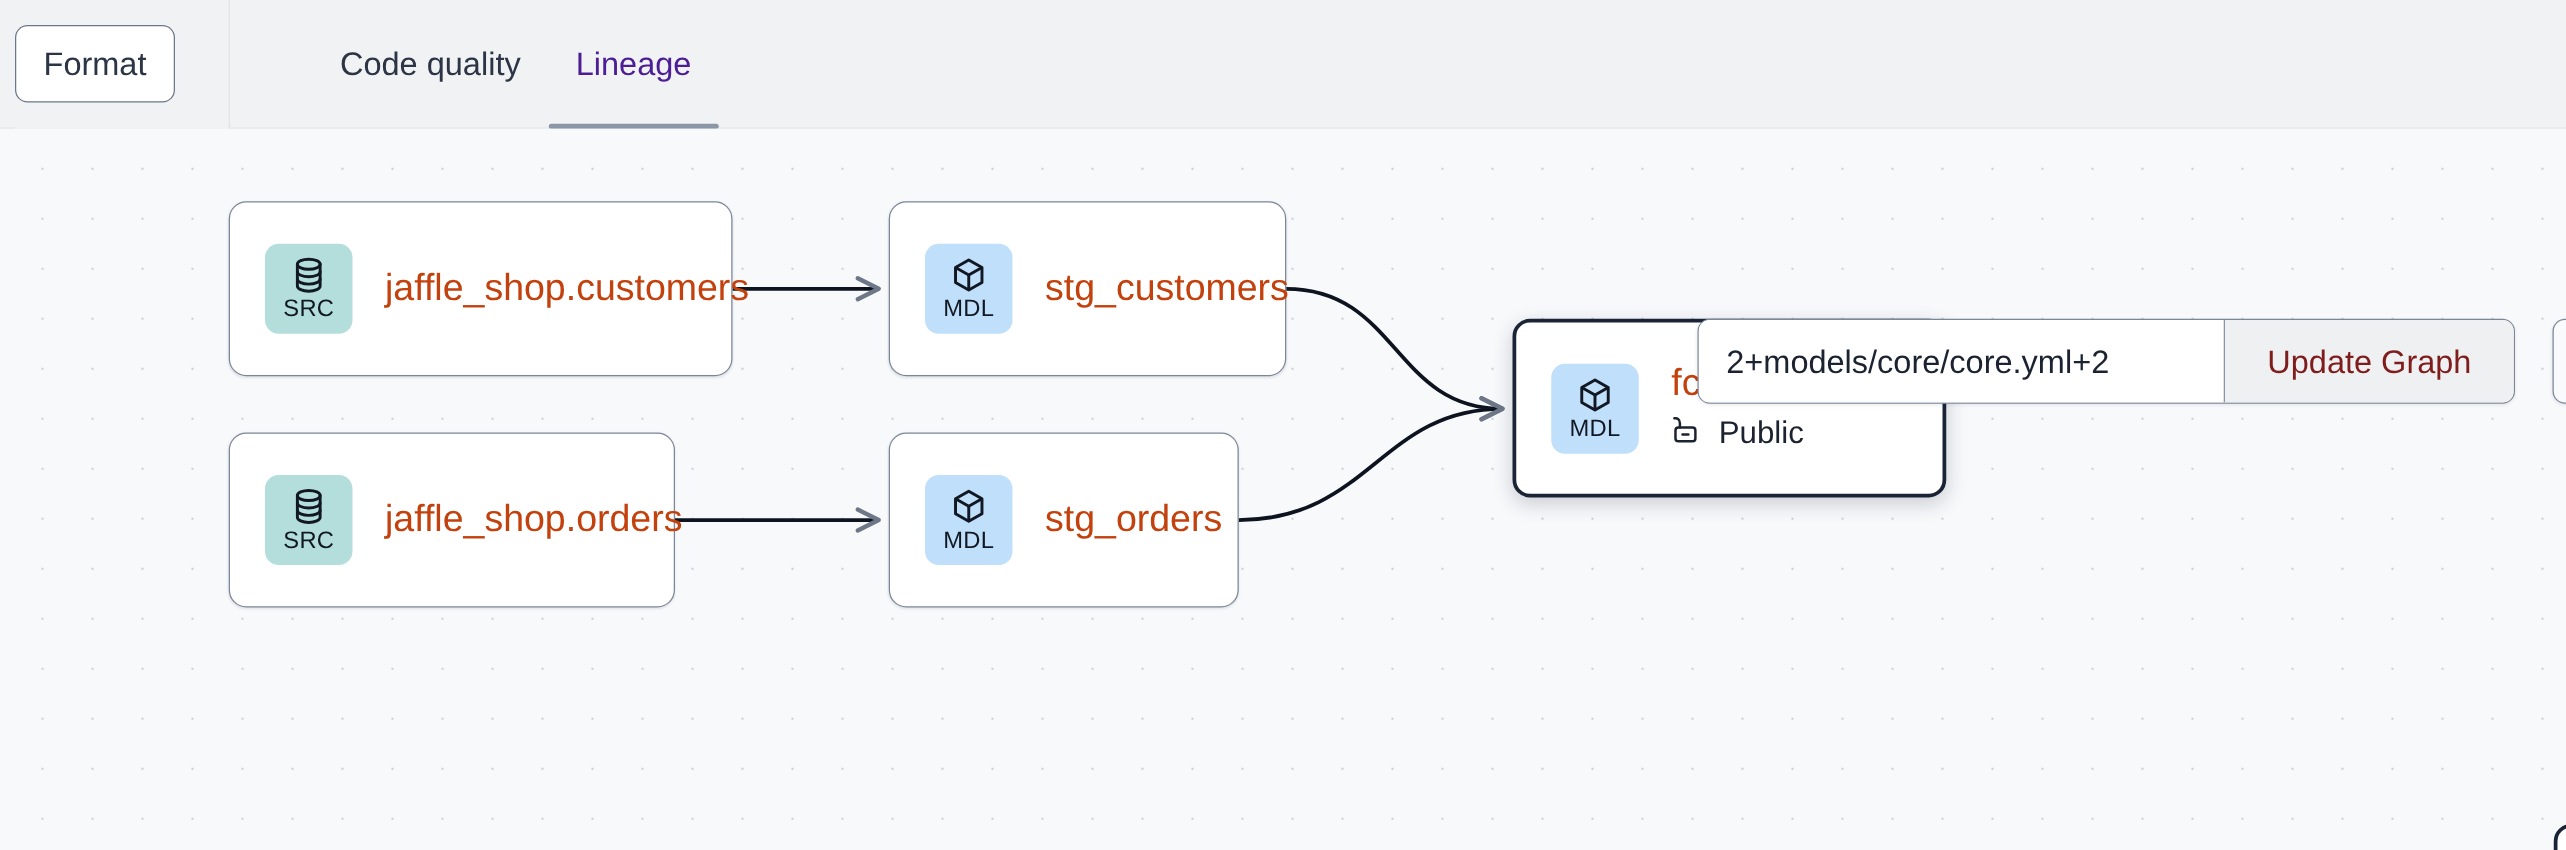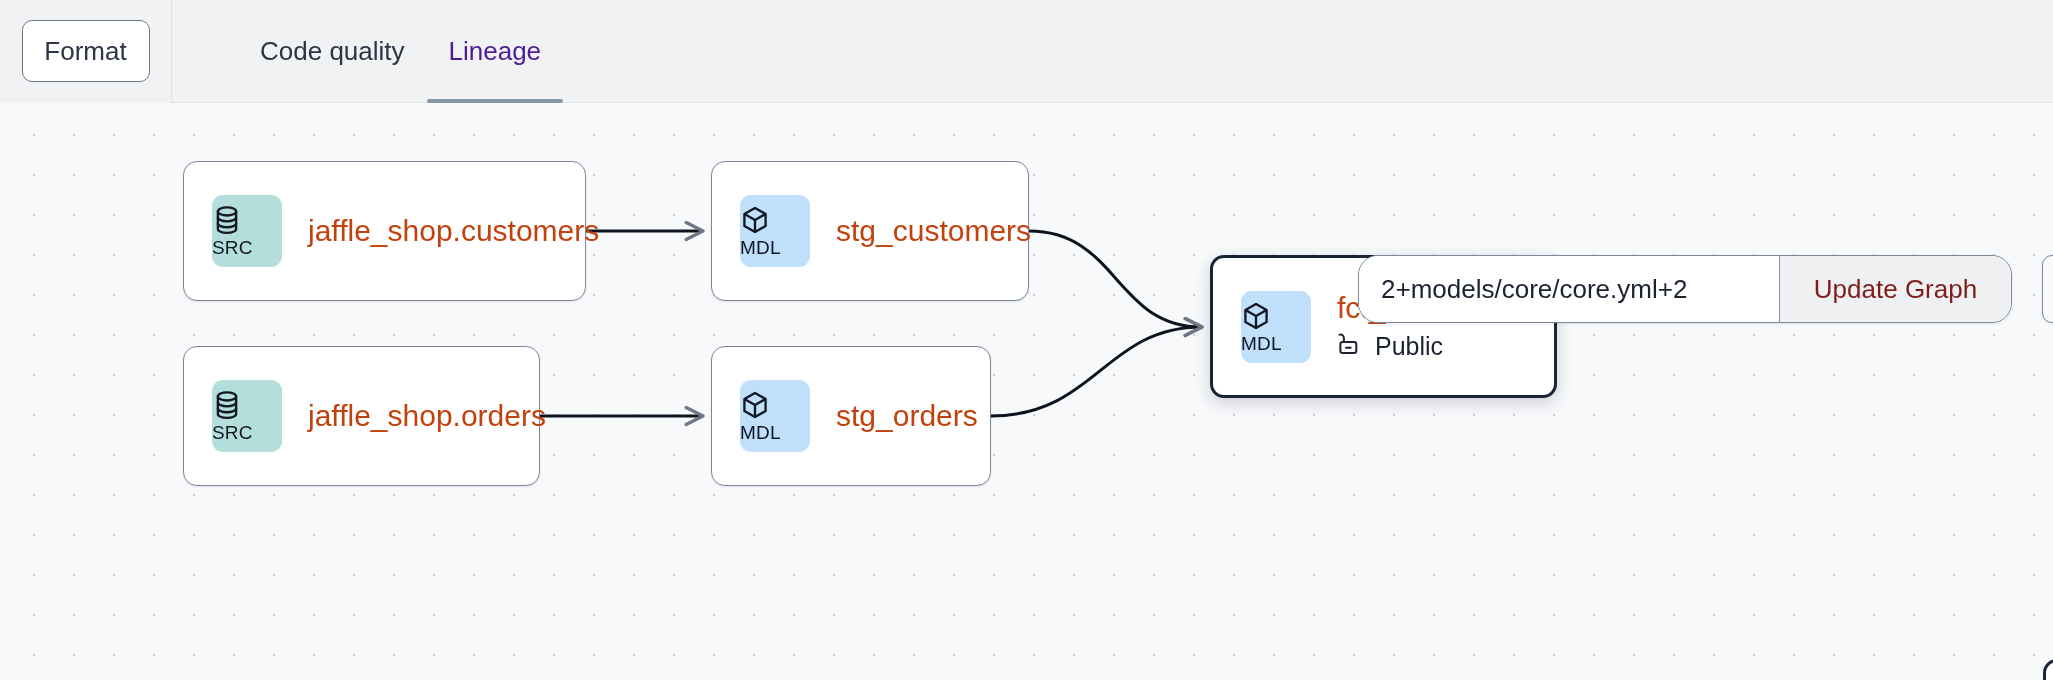--- a/index.html
+++ b/index.html
@@ -13,23 +13,24 @@
 
   
   #header {
     position:absolute; left:0; top:0; width:2053px; height:103px;
     background:#f1f2f4;
     display:flex; align-items:center;
     border-bottom:1px solid #e2e5e9;
   }
   #format-zone {
     width:172px; height:103px; flex:0 0 172px;
-    display:flex; align-items:center; justify-content:center;
+    display:flex; align-items:center; justify-content:flex-start;
     border-right:1px solid #dfe2e7;
     background:#f1f2f4;
+    margin-left:12px;
   }
   #format-button {
     width:128px; height:62px;
     background:#ffffff;
     border:1.6px solid #6c7789;
     border-radius:10px;
     font-size:26px; color:#2c3545;
     display:flex; align-items:center; justify-content:center;
     cursor:pointer;
     font-family:"Liberation Sans", sans-serif;
@@ -76,21 +77,21 @@
   .node.selected {
     border:3.4px solid #1b2436;
     border-radius:14px;
     box-shadow:0 5px 16px rgba(28,37,55,.20);
   }
   .badge {
     flex:0 0 auto;
     width:70px; height:72px;
     border-radius:11px;
     display:flex; flex-direction:column;
-    align-items:flex-start; justify-content:center;
+    align-items:center; justify-content:center;
     gap:1px;
     margin-left:28px;
   }
   .badge.src { background:#b3dedb; }
   .badge.mdl { background:#bfdffa; }
   .badge svg { display:block; }
   .badge-text {
     font-size:19px; font-weight:400; line-height:1;
     color:#121823; letter-spacing:.2px;
     font-family:"Liberation Sans", sans-serif;
@@ -102,21 +103,21 @@
     font-size:25px; color:#1b2230; margin-top:6px;
   }
 
   
   #selector-group {
     position:absolute;
     left:1358px; top:152px;
     height:68px;
     display:flex; align-items:stretch;
     border:1.6px solid #7d8798;
-    border-radius:20px;
+    border-radius:10px;
     overflow:hidden;
     background:#fff;
     box-shadow:0 1px 3px rgba(28,37,55,.10);
   }
   #selector-input {
     width:420px; height:100%;
     border:none; outline:none;
     background:#ffffff;
     font-size:26px; color:#1b2230;
     padding:0 22px;

